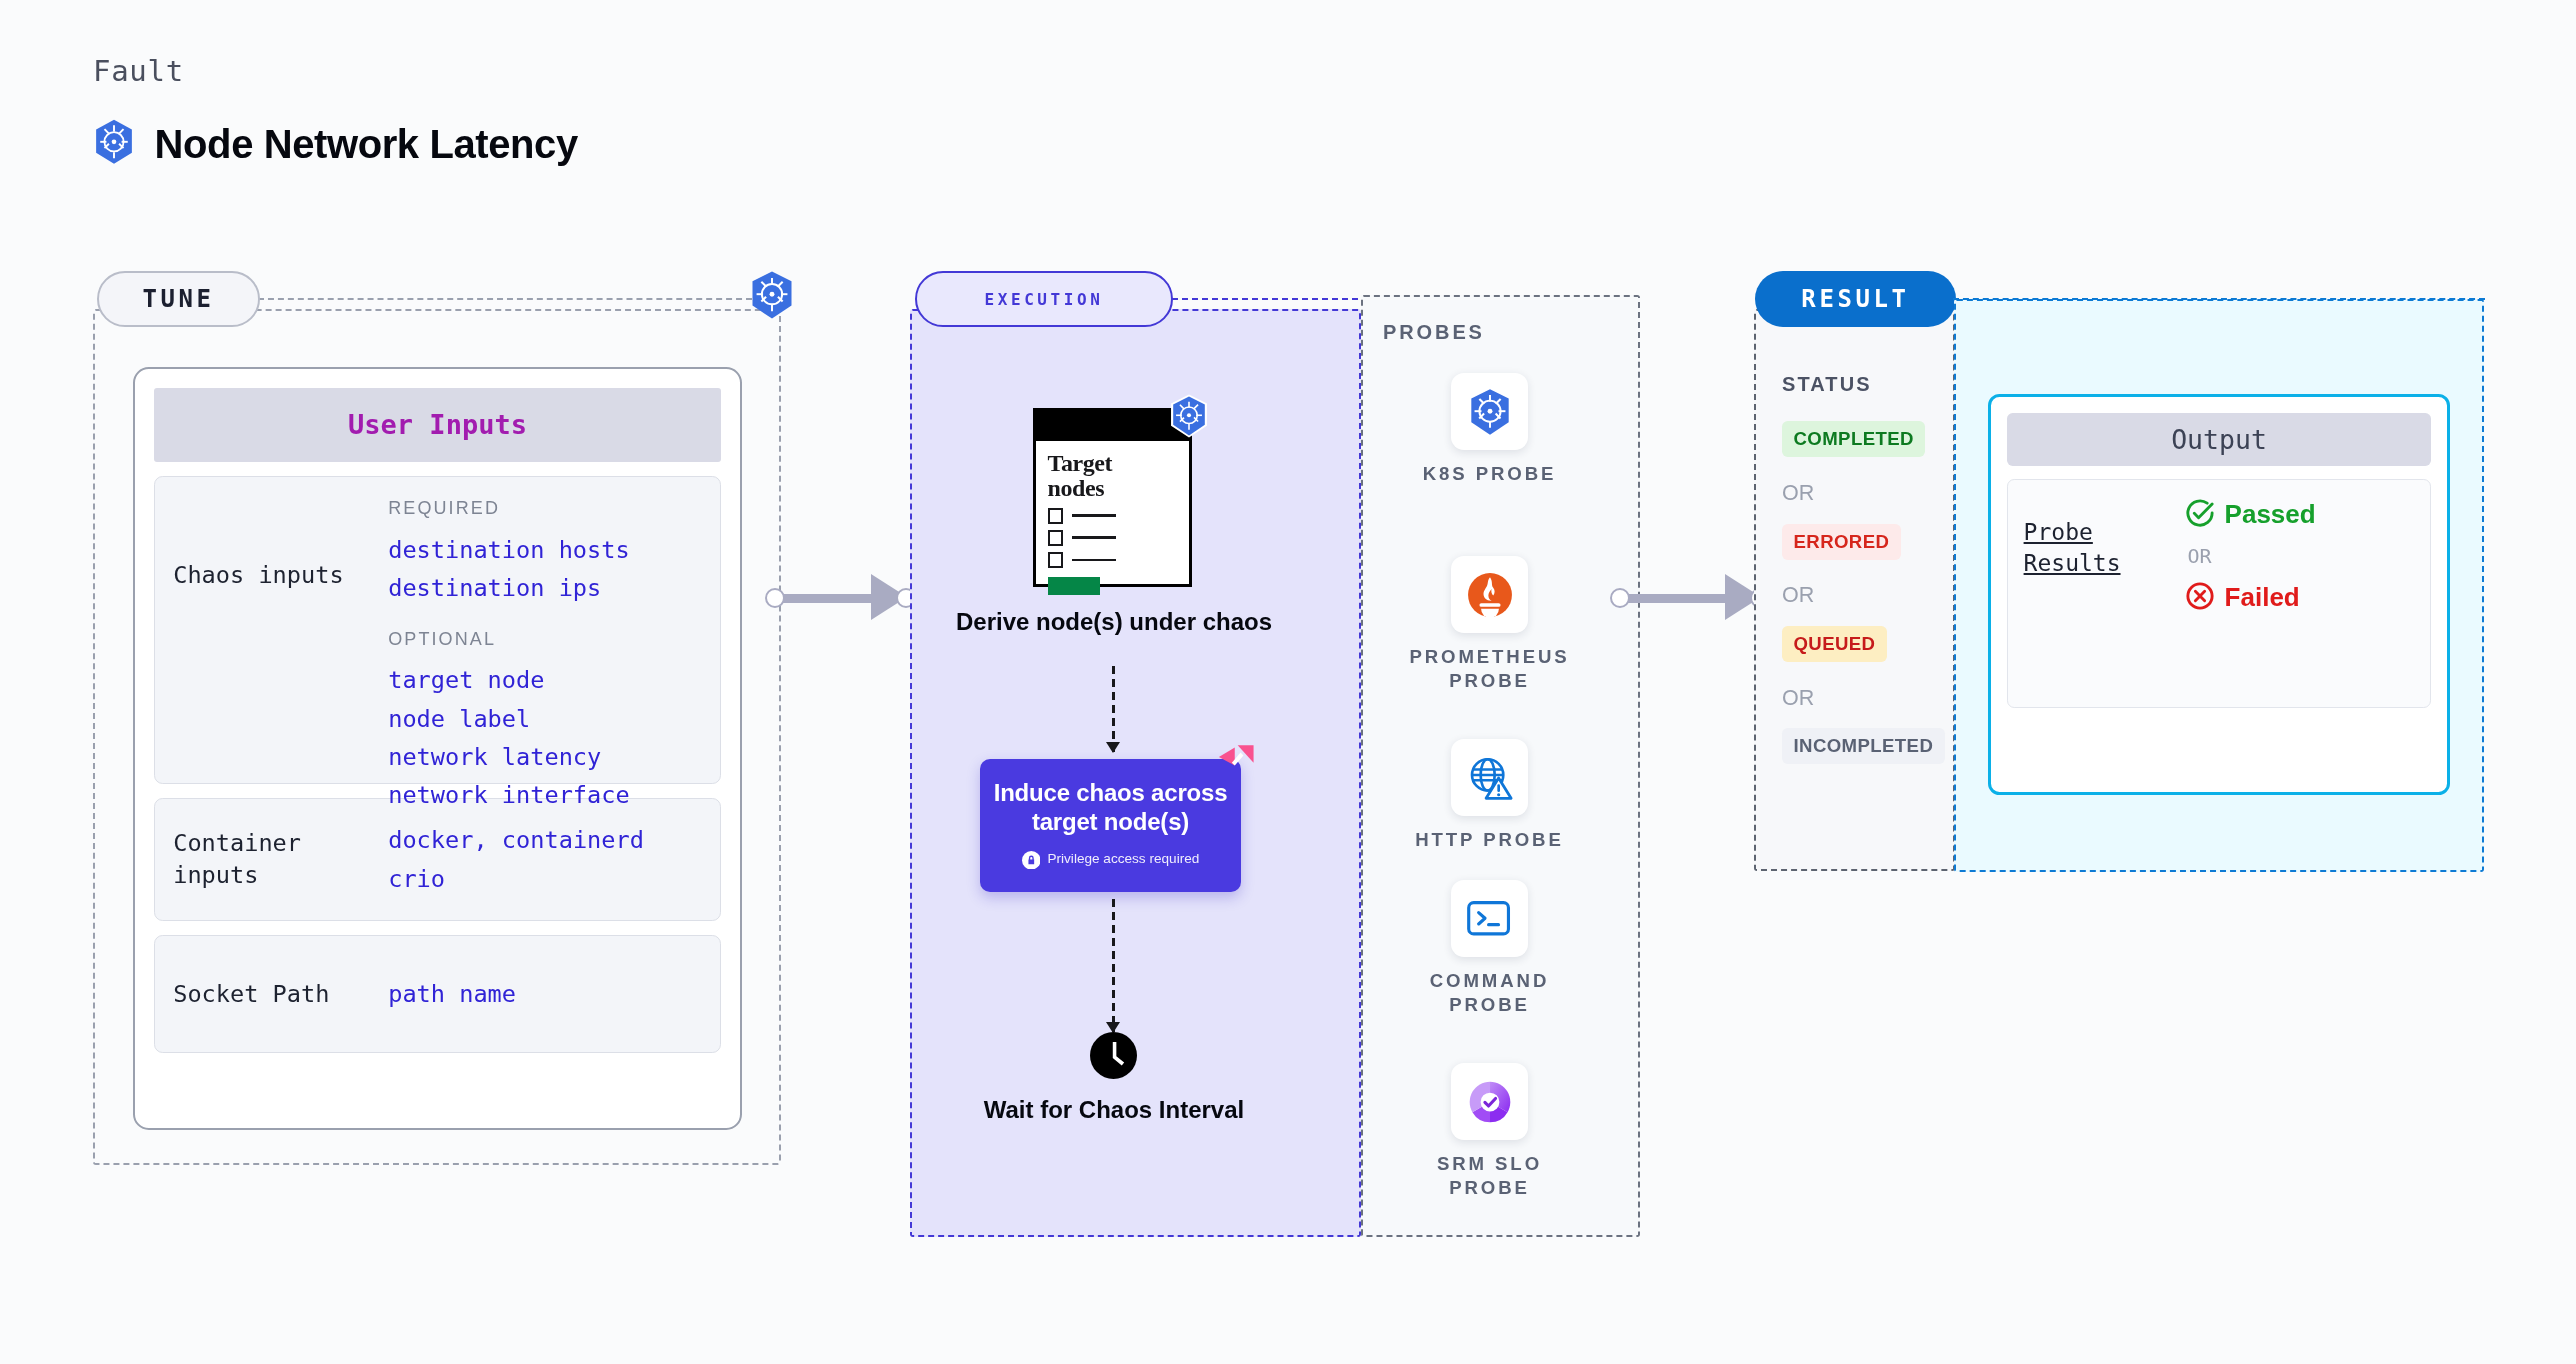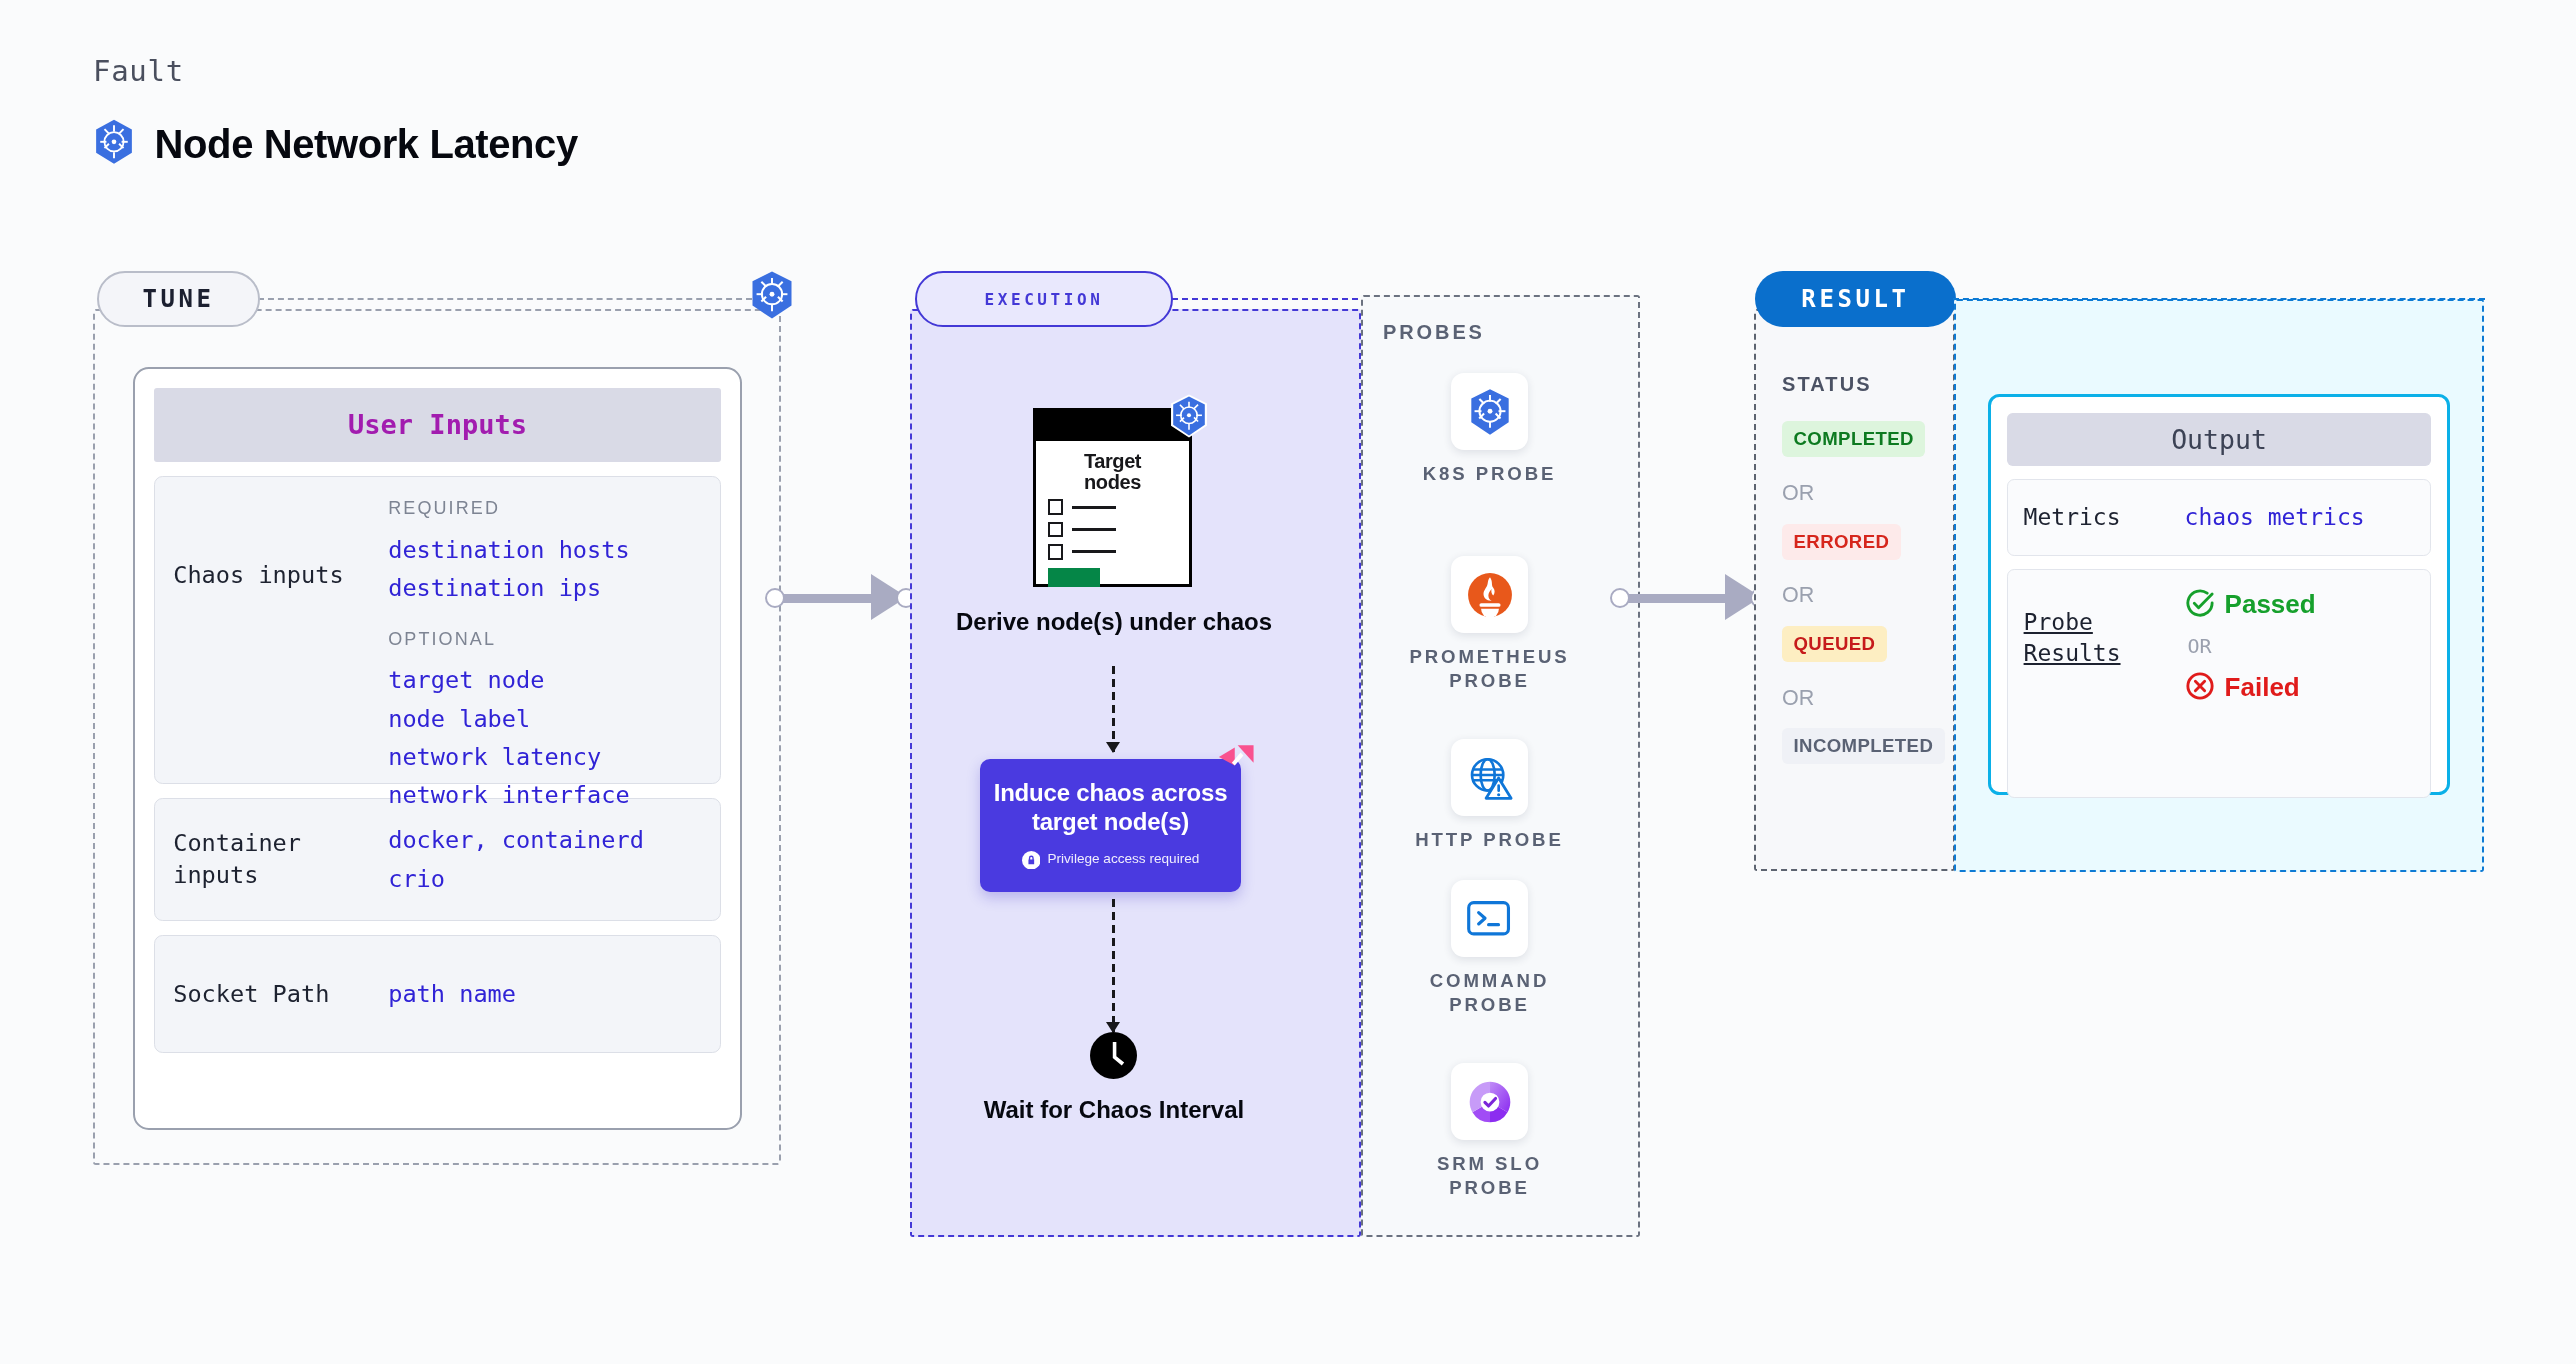--- a/index.html
+++ b/index.html
@@ -96,22 +96,22 @@
   .sec-socket { height: 118px; align-items: center; }
 
   
   .target-card {
     position: absolute; left: 1033px; top: 408px; width: 159px; height: 179px;
     background: #ffffff; border: 3.6px solid #000000;
   }
   .target-card .bar { height: 30px; background: #000000; }
   .target-card .tc-body { padding: 10px 11.5px 0 11.5px; }
   .tc-title {
-    font-family: Liberation Sans, sans-serif; font-weight: 700; font-size: 20px;
-    color: #18181b; line-height: 1.05; letter-spacing: -0.4px; text-align: center;
+    font-family: Liberation Serif, serif; font-weight: 700; font-size: 24px;
+    color: #18181b; line-height: 1.05; letter-spacing: -0.4px;
   }
   .tc-row { display: flex; align-items: center; gap: 8.6px; margin-top: 6.4px; }
   .tc-box { width: 15.8px; height: 15.8px; border: 2.9px solid #18181b; }
   .tc-line { width: 44px; height: 2.9px; background: #18181b; }
   .tc-green { margin-top: 8.6px; width: 52px; height: 18.6px; background: #058647; }
   .k8s-badge-card { position: absolute; left: 1166px; top: 393px; width: 46px; height: 46px; }
 
   .caption {
     position: absolute; text-align: center;
     font-family: "Liberation Sans", sans-serif; font-weight: 700;
@@ -538,24 +538,20 @@
   <div class="status-item" id="st-3">
     <span class="status-badge" style="color:#5a6274;background:#eff1f6;">INCOMPLETED</span>
   </div>
 
   <div class="panel" id="output-panel"></div>
   <div class="chip-tail" id="tail-result"></div>
 
   <div class="out-card">
     <div class="out-head">Output</div>
 
-    <div class="out-row row-metrics">
-      <div class="out-key">Metrics</div>
-      <div class="out-val-link">chaos metrics</div>
-    </div>
 
     <div class="out-row row-probes">
       <div class="out-key">Probe Results</div>
       <div>
         <div class="pr-line">
           <span>
             <svg width="30" height="30" viewBox="0 0 42 42">
               <path d="M38 21a17 17 0 1 1-7-13.7" fill="none" stroke="#16a02c" stroke-width="4" stroke-linecap="round"></path>
               <path d="M13 21.5l6 6L38 8.5" fill="none" stroke="#16a02c" stroke-width="4" stroke-linecap="round" stroke-linejoin="round"></path>
             </svg>

